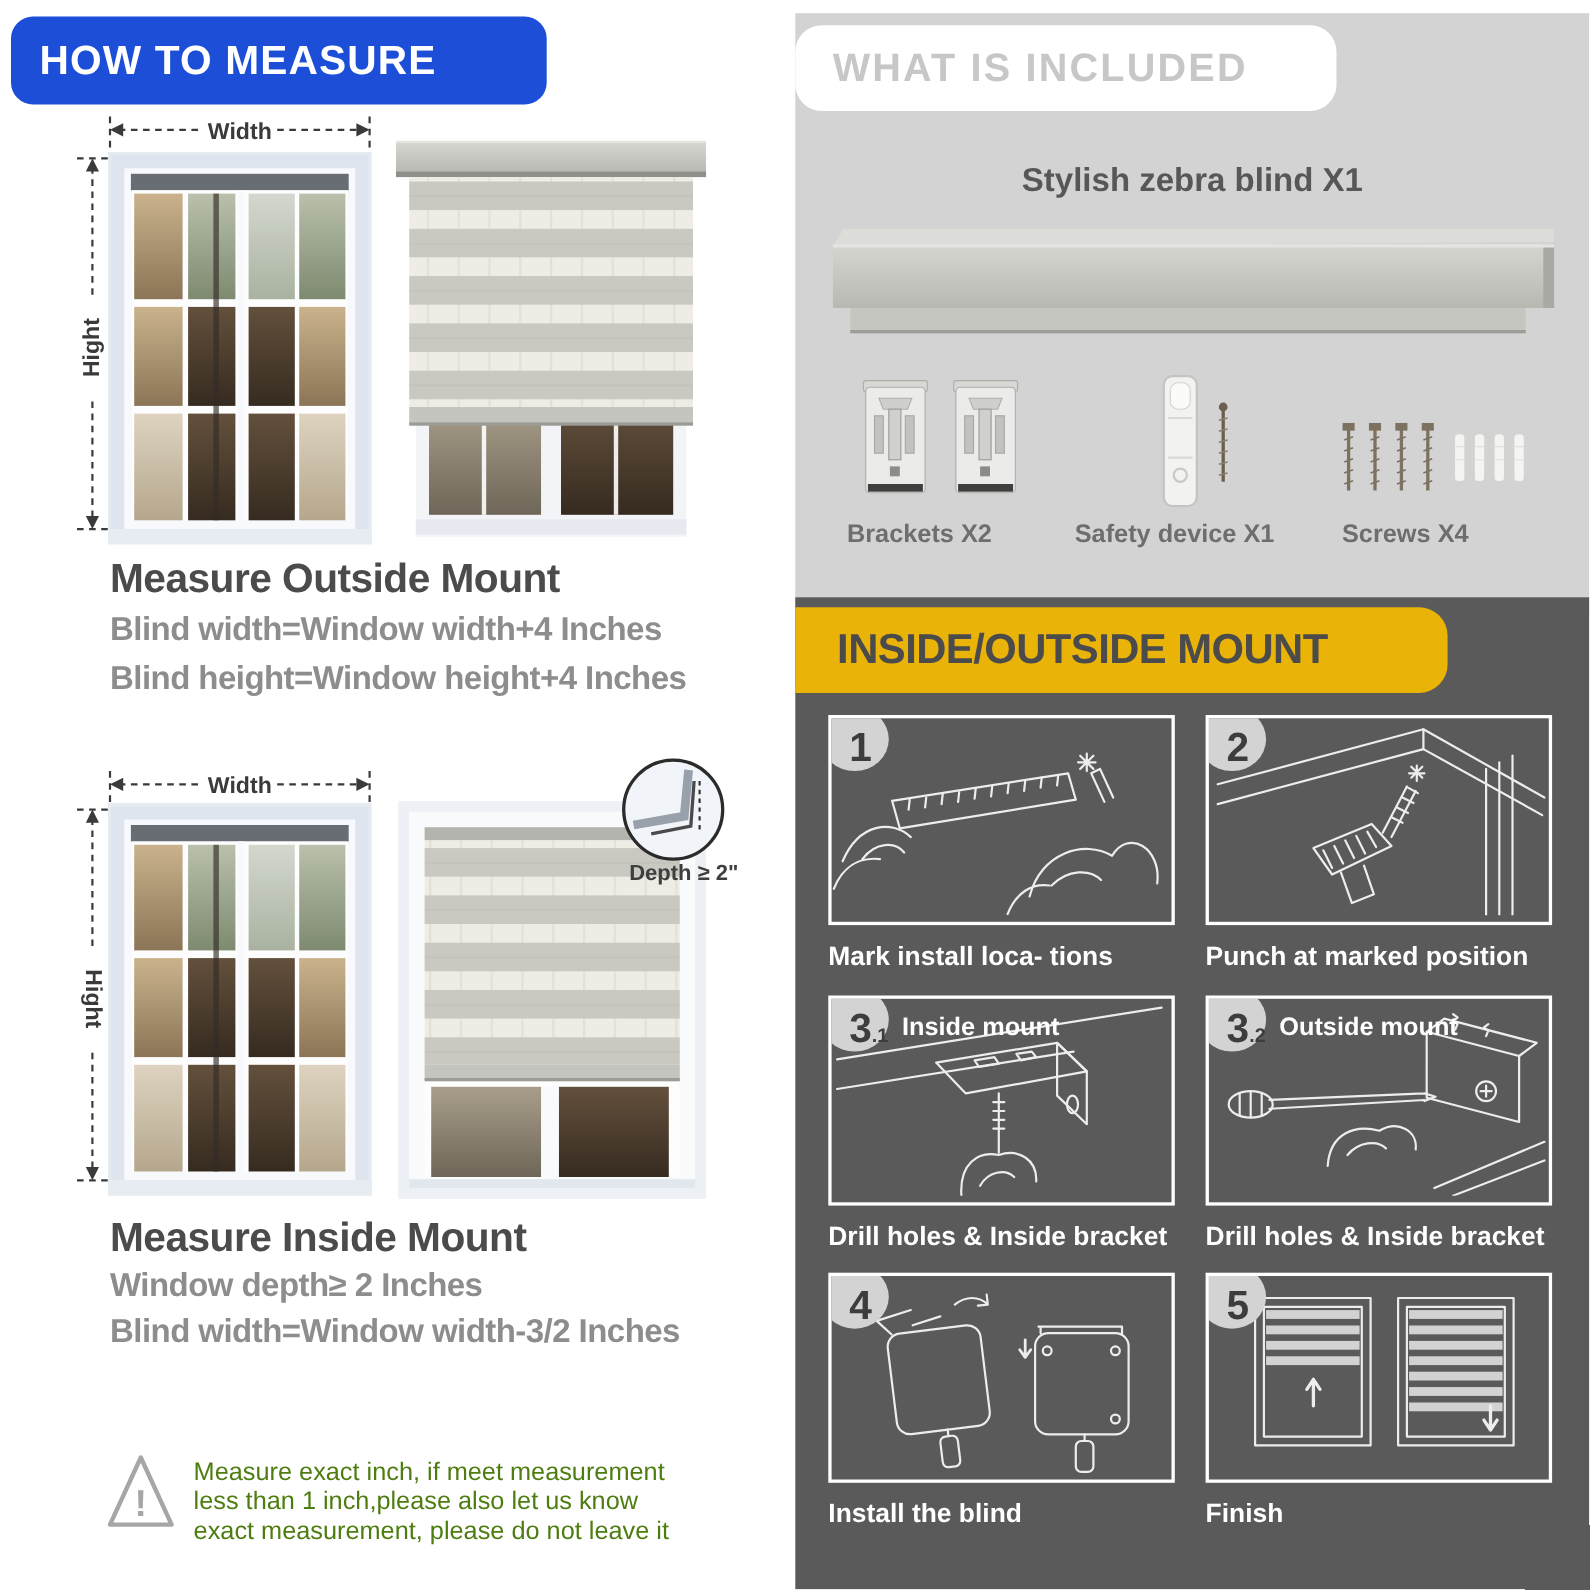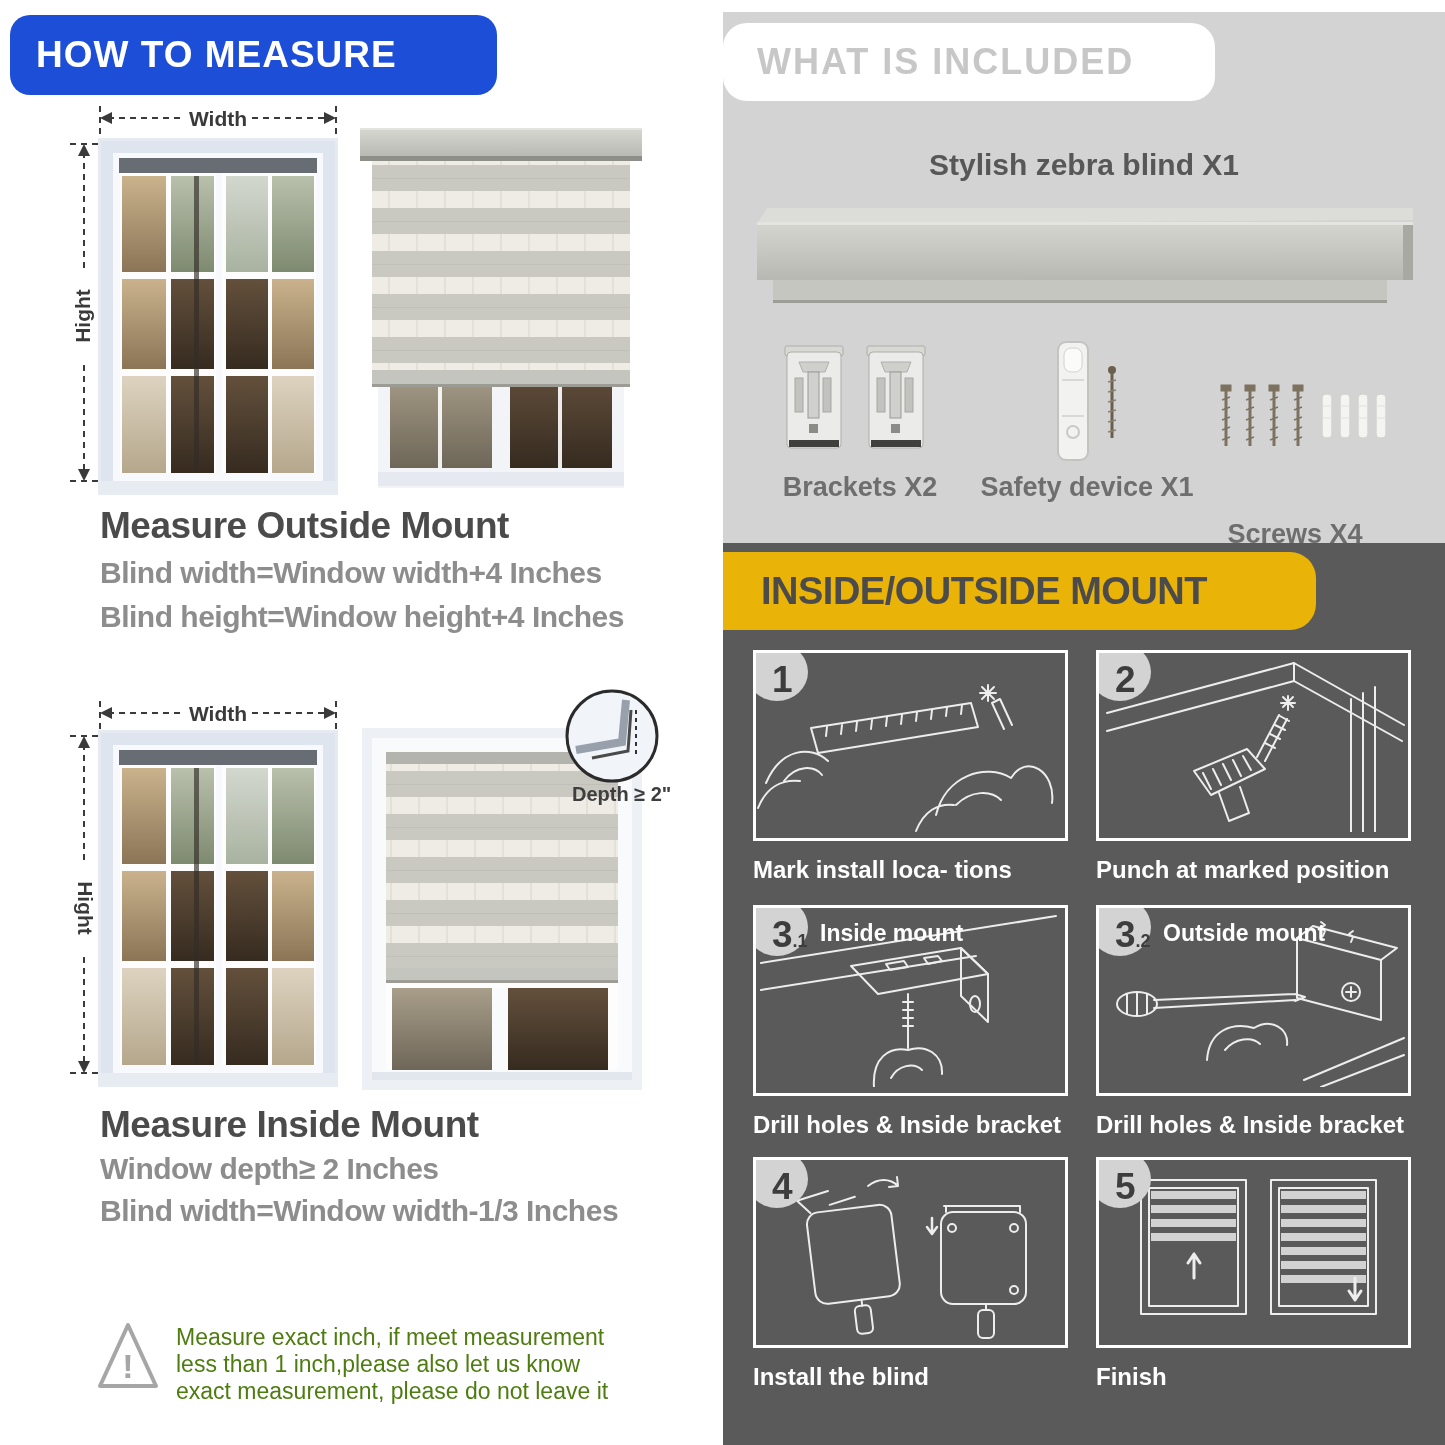--- a/index.html
+++ b/index.html
@@ -12,21 +12,21 @@
     padding-left:26px;box-sizing:border-box;}
   .title-dark{font-weight:700;font-size:37px;color:#4b4b4b;letter-spacing:-0.5px;white-space:nowrap;}
   .sub-gray{font-weight:700;font-size:30px;color:#8d8d8d;letter-spacing:-0.5px;white-space:nowrap;}
   .warn-text{font-weight:400;font-size:23px;line-height:27px;color:#4d7c0f;}
   .depth-label{font-weight:700;font-size:20px;color:#3e3e3e;text-align:center;white-space:nowrap;}
   
   .inc-section{background:#d3d3d3;}
   .inc-header{background:#ffffff;border-radius:24px;color:#c7c7c7;font-weight:700;
     font-size:36px;letter-spacing:2px;line-height:78px;padding-left:34px;box-sizing:border-box;}
   .product-label{font-weight:700;font-size:30px;color:#575757;text-align:center;}
-  .part-label{font-weight:700;font-size:27px;color:#6e6e6e;text-align:center;white-space:nowrap;}
+  .part-label{font-weight:700;font-size:23px;color:#6e6e6e;text-align:left;white-space:nowrap;}
   .mount-section{background:#5a5a5a;}
   .mount-band{background:#eab308;border-radius:0 26px 26px 0;color:#4b4b4b;font-weight:700;
     font-size:38px;letter-spacing:-0.5px;line-height:78px;padding-left:38px;box-sizing:border-box;}
   .step{position:absolute;width:315px;}
   .panel{position:relative;height:185px;border:3px solid #ffffff;box-sizing:content-box;
     overflow:hidden;background:#5a5a5a;}
   .badge{position:absolute;top:-10px;left:-10px;width:62px;height:58px;background:#d3d3d3;
     border-radius:50%;}
   .badge-num{position:absolute;top:8px;left:16px;font-size:37px;font-weight:700;color:#3d3d3d;line-height:1;}
   .badge-sub{font-size:18px;font-weight:700;color:#3d3d3d;}
@@ -216,21 +216,21 @@
   <svg class="abs" style="left:562px;top:686px;" width="100" height="100" viewBox="0 0 100 100">
     <circle cx="50" cy="50" r="45" fill="#f1f4f8" stroke="#2b2b2b" stroke-width="3"></circle>
     <path d="M14,64 L60,56 L64,14" stroke="#98a0ac" stroke-width="8" fill="none"></path>
     <path d="M30,72 L66,65 L69,24" stroke="#4a4a4a" stroke-width="3" fill="none"></path>
     <path d="M74,24 L74,72" stroke="#333333" stroke-width="2" stroke-dasharray="4 4" fill="none"></path>
   </svg>
   <div class="abs depth-label" style="left:572px;top:783px;width:92px;">Depth ≥ 2"</div>
 
   <div class="abs title-dark" style="left:100px;top:1104px;">Measure Inside Mount</div>
   <div class="abs sub-gray" style="left:100px;top:1152px;">Window depth≥ 2 Inches</div>
-  <div class="abs sub-gray" style="left:100px;top:1194px;">Blind width=Window width-1/3 Inches</div>
+  <div class="abs sub-gray" style="left:100px;top:1194px;">Blind width=Window width-3/2 Inches</div>
 
   <svg class="abs" style="left:96px;top:1320px;" width="64" height="74" viewBox="0 0 64 74">
     <path d="M32,5 L60,66 L4,66 Z" fill="none" stroke="#a6a6a6" stroke-width="4" stroke-linejoin="round"></path>
     <text x="32" y="58" text-anchor="middle" font-size="34" font-weight="700" fill="#a6a6a6">!</text>
   </svg>
   <div class="abs warn-text" style="left:176px;top:1324px;width:460px;">Measure exact inch, if meet measurement less than 1 inch,please also let us know exact measurement, please do not leave it</div>
 
   <div class="abs inc-section" style="left:723px;top:12px;width:722px;height:543px;">
 
     <div class="abs inc-header" style="left:0;top:11px;width:492px;height:78px;">WHAT IS INCLUDED</div>
@@ -339,21 +339,21 @@
           <line x1="122" y1="34" x2="132" y2="34"></line>
         <line x1="140" y1="22" x2="150" y2="22"></line>
           <line x1="140" y1="34" x2="150" y2="34"></line>
         <line x1="158" y1="22" x2="168" y2="22"></line>
           <line x1="158" y1="34" x2="168" y2="34"></line>
       </g>
     </svg>
 
     <div class="abs part-label" style="left:47px;top:460px;width:180px;">Brackets X2</div>
     <div class="abs part-label" style="left:254px;top:460px;width:220px;">Safety device X1</div>
-    <div class="abs part-label" style="left:497px;top:460px;width:150px;margin-top:47px;">Screws X4</div>
+    <div class="abs part-label" style="left:497px;top:460px;width:150px;">Screws X4</div>
   </div>
 
   <div class="abs mount-section" style="left:723px;top:543px;width:722px;height:902px;">
 
     <div class="abs mount-band" style="left:0;top:9px;width:593px;height:78px;">INSIDE/OUTSIDE MOUNT</div>
 
     <div class="step" style="left:30px;top:107px;">
       <div class="panel">
         <svg width="309" height="179" viewBox="0 0 309 179">
           <g stroke="#ededed" stroke-width="2" fill="none" stroke-linecap="round" stroke-linejoin="round">

